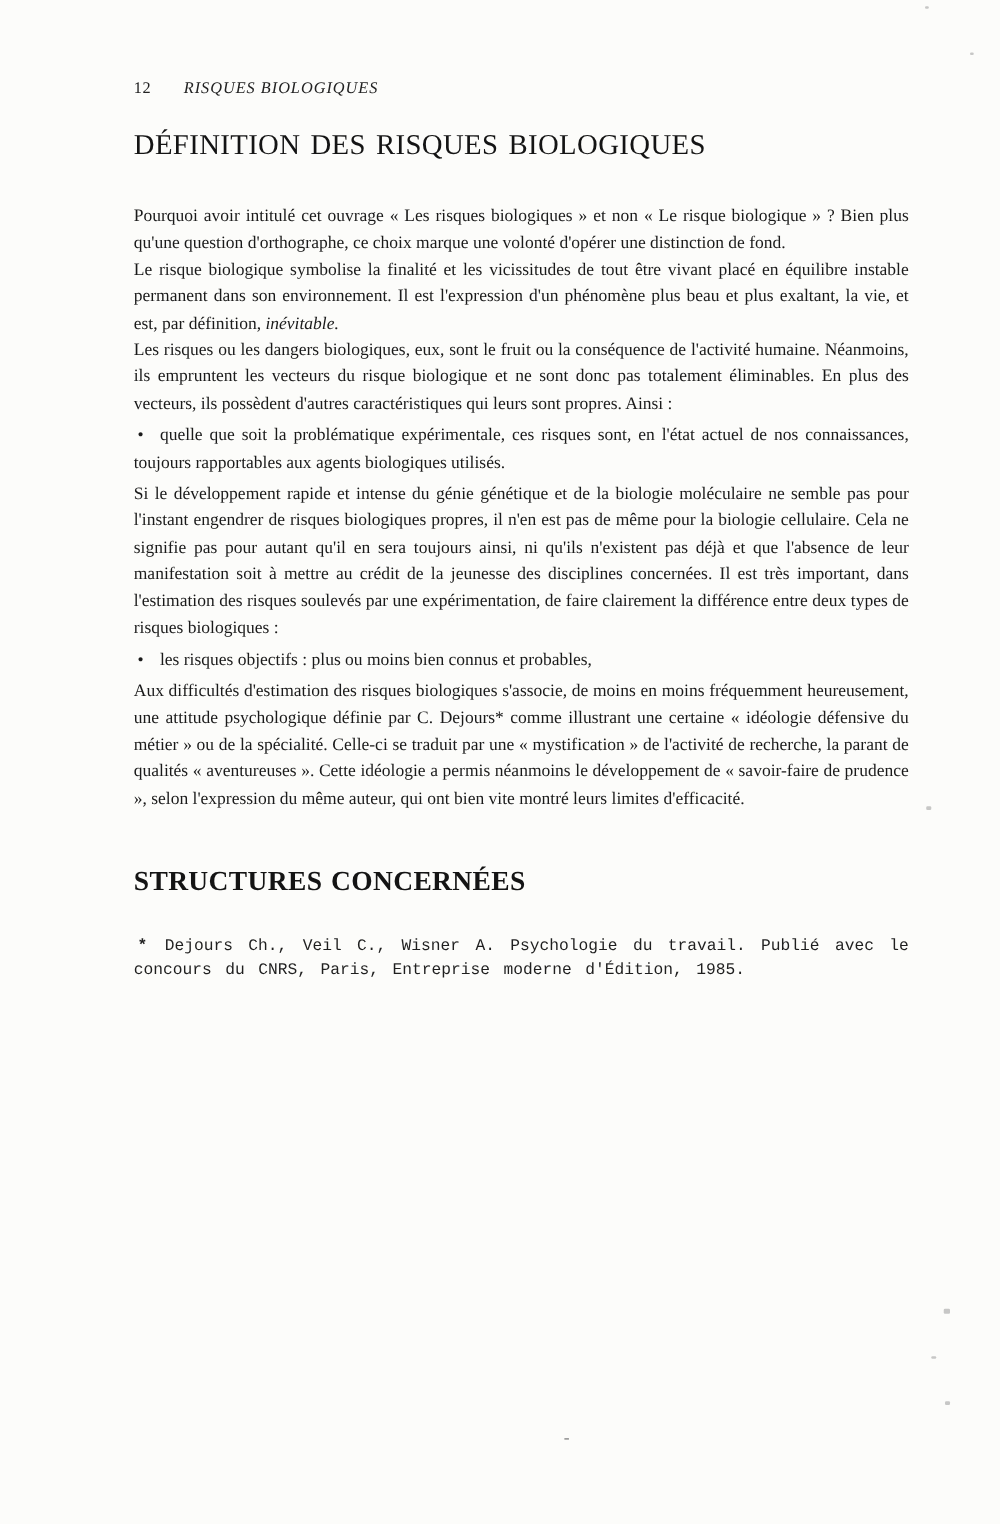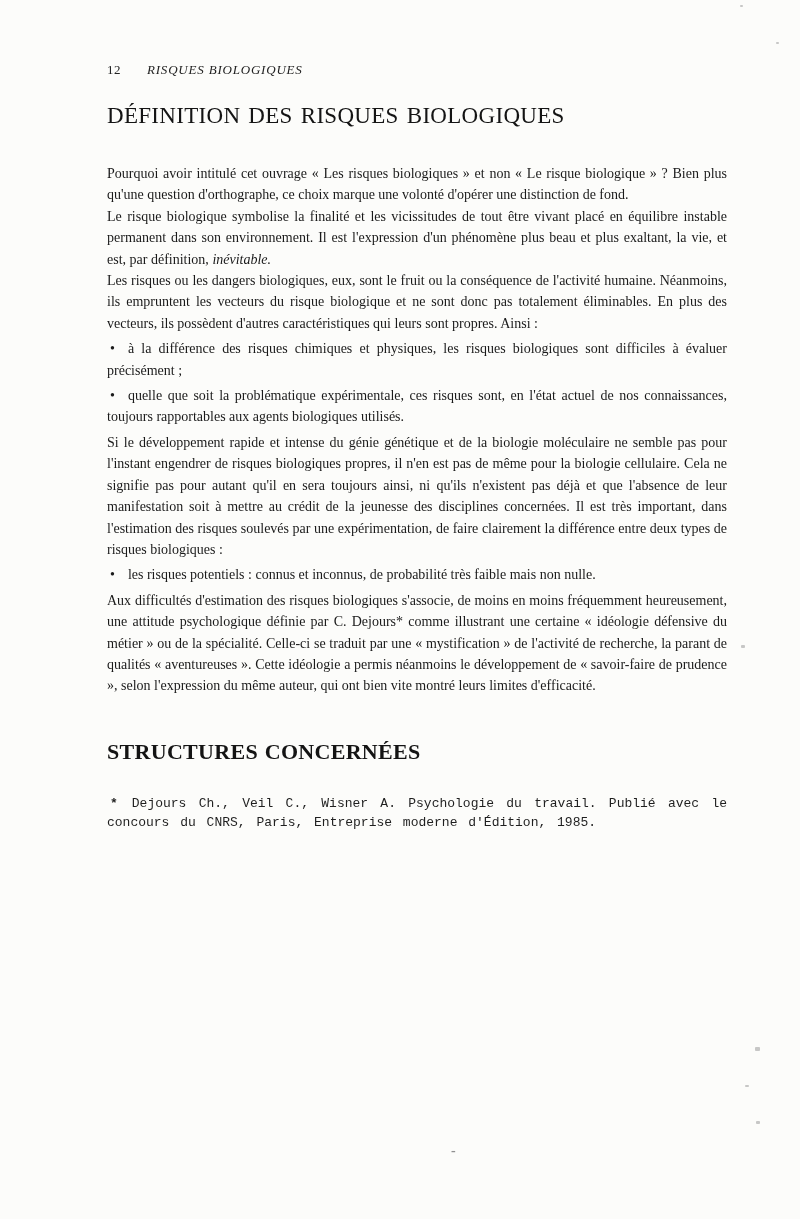--- a/index.html
+++ b/index.html
@@ -133,28 +133,27 @@
     <h1>DÉFINITION DES RISQUES BIOLOGIQUES</h1>
 
     <div class="body-text">
 
       <p class="first-para">Pourquoi avoir intitulé cet ouvrage « Les risques biologiques » et non « Le risque biologique » ? Bien plus qu'une question d'orthographe, ce choix marque une volonté d'opérer une distinction de fond.</p>
 
       <p><span>Le risque biologique symbolise la finalité et les vicissitudes de tout être vivant placé en équilibre instable permanent dans son environnement. Il est l'expression d'un phénomène plus beau et plus exaltant, la vie, et est, par définition,</span> <span class="emph">inévitable.</span></p>
 
       <p>Les risques ou les dangers biologiques, eux, sont le fruit ou la conséquence de l'activité humaine. Néanmoins, ils empruntent les vecteurs du risque biologique et ne sont donc pas totalement éliminables. En plus des vecteurs, ils possèdent d'autres caractéristiques qui leurs sont propres. Ainsi :</p>
 
-      <p class="bullet"><span class="bullet-marker">•</span><span>à la différence des risques chimiques et physiques, les risques biologiques sont difficiles à évaluer précisément ;</span></p>
 
       <p class="bullet"><span class="bullet-marker">•</span><span>quelle que soit la problématique expérimentale, ces risques sont, en l'état actuel de nos connaissances, toujours rapportables aux agents biologiques utilisés.</span></p>
 
       <p>Si le développement rapide et intense du génie génétique et de la biologie moléculaire ne semble pas pour l'instant engendrer de risques biologiques propres, il n'en est pas de même pour la biologie cellulaire. Cela ne signifie pas pour autant qu'il en sera toujours ainsi, ni qu'ils n'existent pas déjà et que l'absence de leur manifestation soit à mettre au crédit de la jeunesse des disciplines concernées. Il est très important, dans l'estimation des risques soulevés par une expérimentation, de faire clairement la différence entre deux types de risques biologiques :</p>
 
+      <p class="bullet"><span class="bullet-marker">•</span><span>les risques objectifs : plus ou moins bien connus et probables,</span></p>
 
-      <p class="bullet"><span class="bullet-marker">•</span><span>les risques potentiels : connus et inconnus, de probabilité très faible mais non nulle.</span></p>
 
       <p>Aux difficultés d'estimation des risques biologiques s'associe, de moins en moins fréquemment heureusement, une attitude psychologique définie par C. Dejours* comme illustrant une certaine « idéologie défensive du métier » ou de la spécialité. Celle-ci se traduit par une « mystification » de l'activité de recherche, la parant de qualités « aventureuses ». Cette idéologie a permis néanmoins le développement de « savoir-faire de prudence », selon l'expression du même auteur, qui ont bien vite montré leurs limites d'efficacité.</p>
 
     </div>
 
     <h2>
       <div>STRUCTURES CONCERNÉES</div>
     </h2>
 
 

